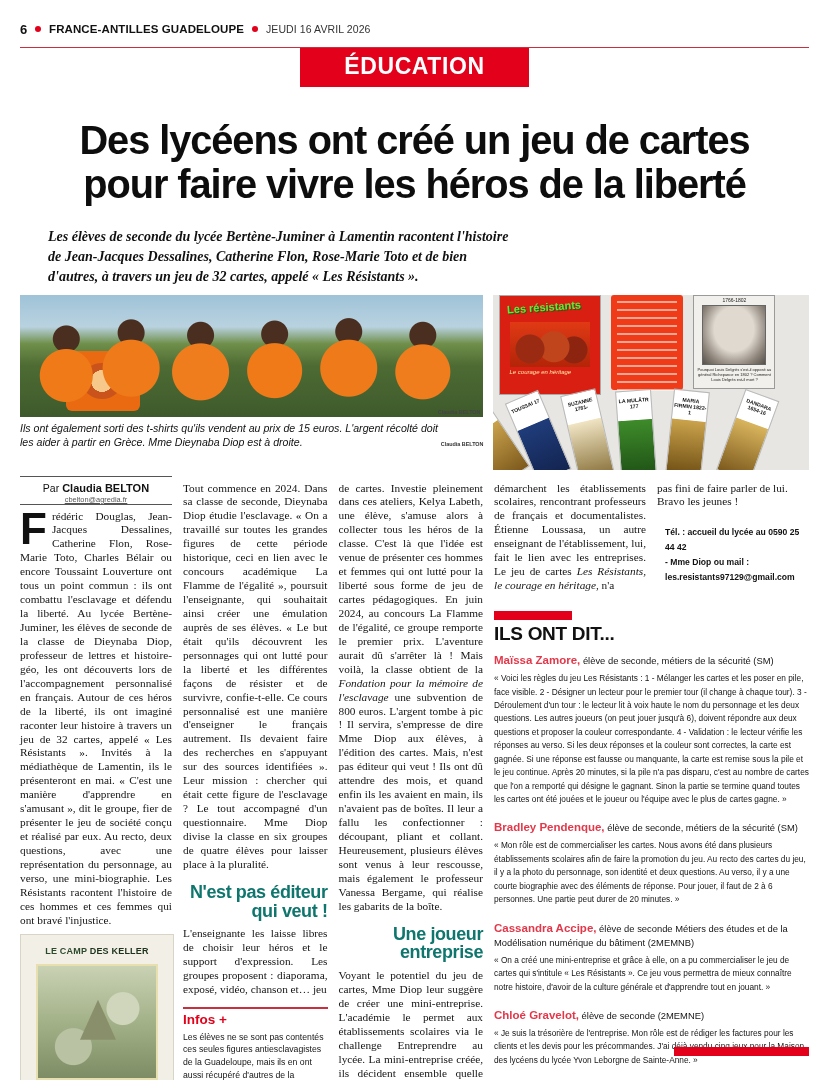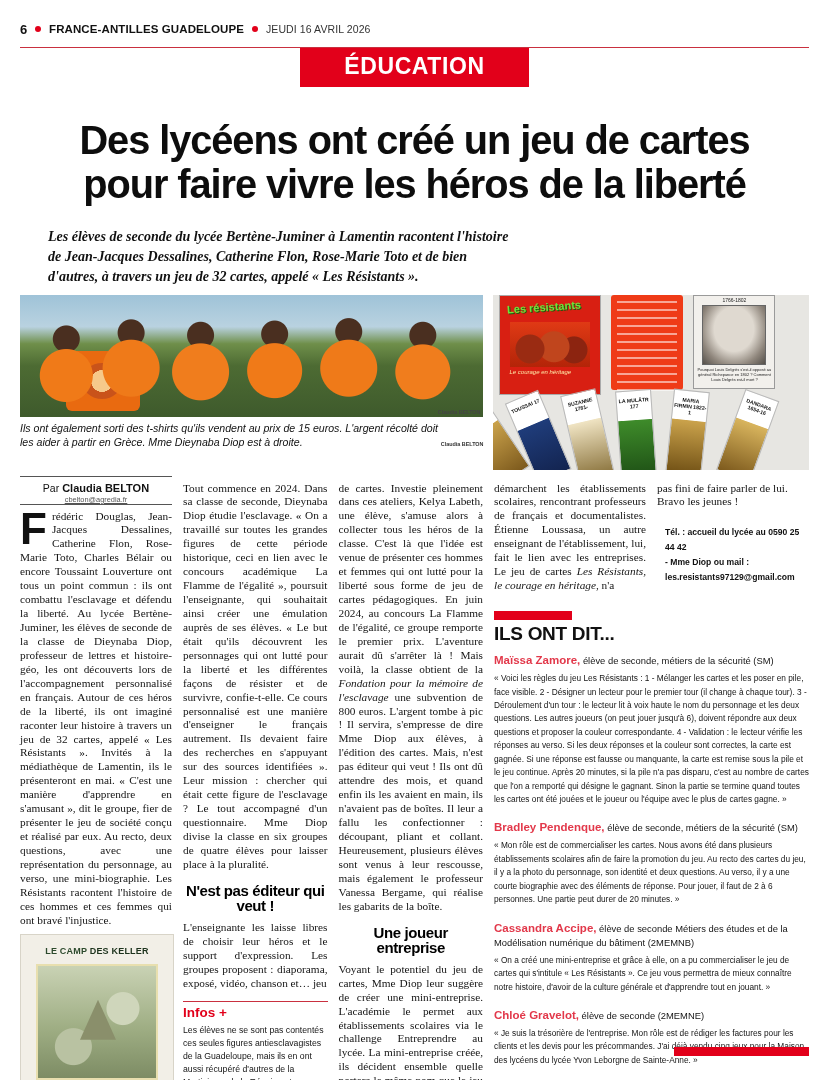--- a/index.html
+++ b/index.html
@@ -130,22 +130,22 @@
   p.body + p.body{text-indent:0;}
   .dropcap-para{position:relative;}
   .dropcap{
     float:left;font-family:"Liberation Sans",sans-serif;font-weight:bold;
     font-size:44px;line-height:34px;padding:2px 5px 0 0;color:#111;
   }
   .it{font-style:italic;}
 
   h2.subhead{
     font-family:"Liberation Sans",sans-serif;font-weight:bold;
-    font-size:15px;line-height:1.04;text-align:center;
-    margin:11px 0 7px 0;color:#000000;letter-spacing:-.4px;
+    font-size:18px;line-height:1.04;text-align:right;
+    margin:11px 0 7px 0;color:#0f766e;letter-spacing:-.4px;
   }
 
   
   .infos{margin-top:10px;}
   .infos .bar{height:1.6px;background:#c9303f;margin-bottom:3px;}
   .infos h3{font-family:"Liberation Sans",sans-serif;font-weight:bold;font-size:13.5px;color:#e2001a;margin:0 0 4px 0;}
   .infos p{font-family:"Liberation Sans",sans-serif;font-size:8.7px;line-height:1.48;margin:0;color:#151515;text-align:left;}
 
   
   .cardphoto{margin-top:6px;width:152px;height:198px;background:#f2efe7;border:1px solid #d8d4c8;position:relative;}

